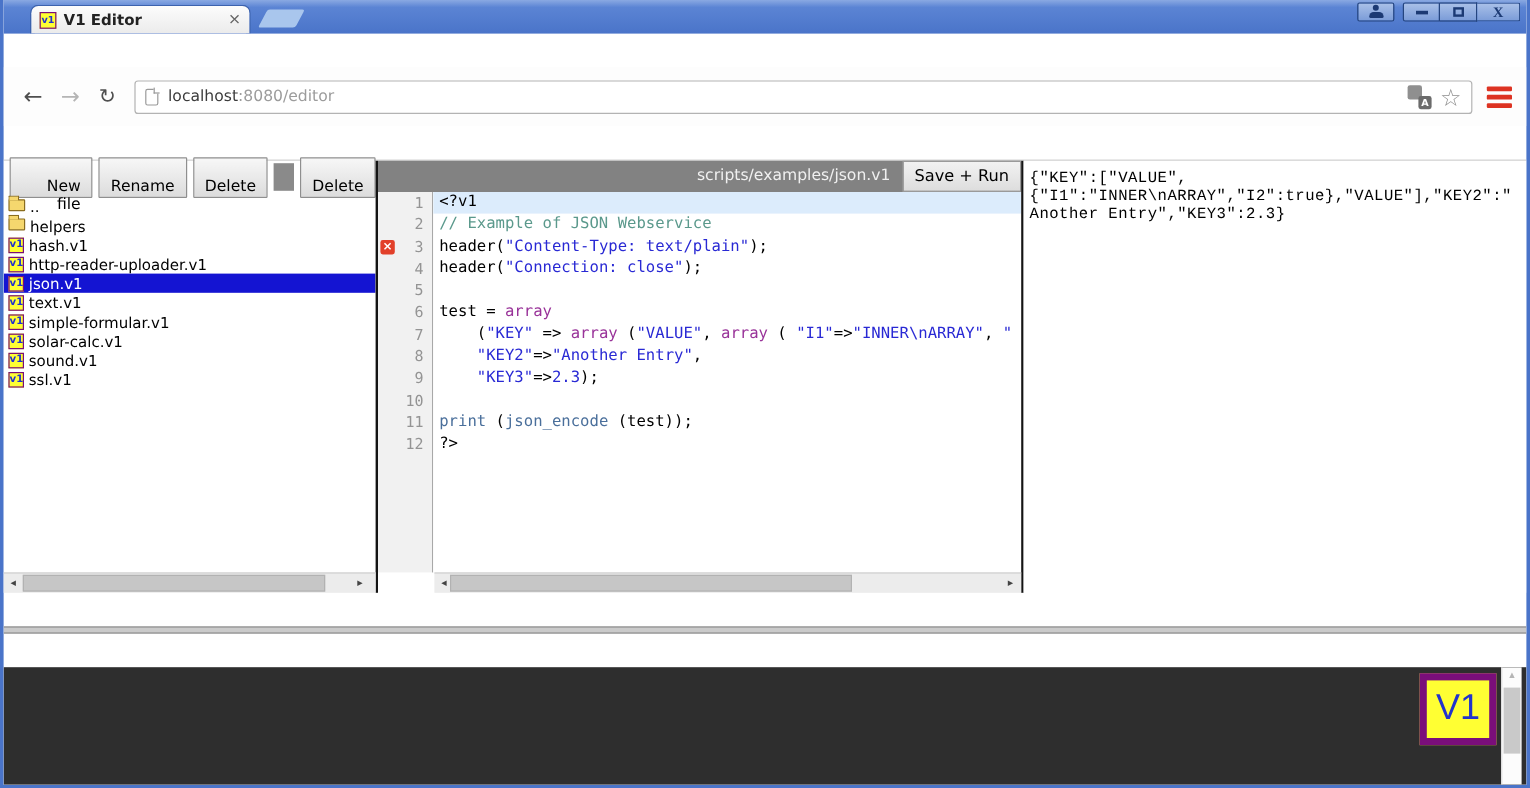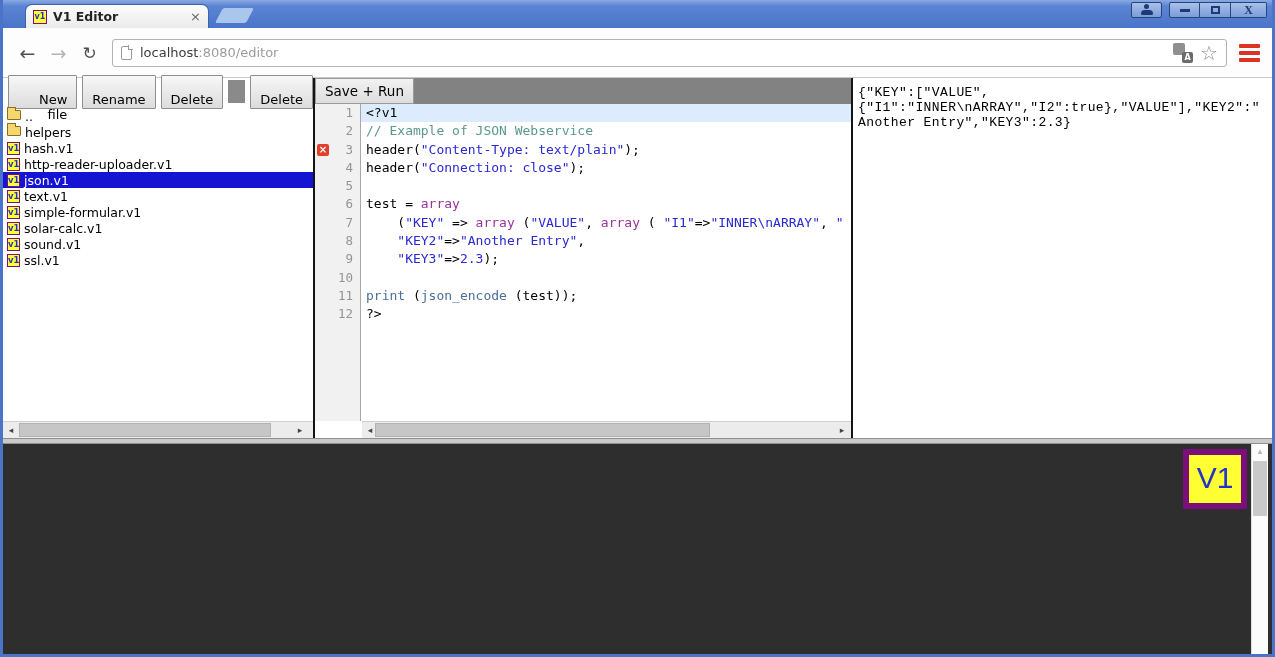--- a/index.html
+++ b/index.html
@@ -4,20 +4,21 @@
 <style>
   * { margin:0; padding:0; box-sizing:border-box; }
   html,body { background:#666; }
   .window{
     width:1275px;height:657px;
     border-left:3px solid var(--titlebar-blue,#4a74c9);
     border-right:3px solid var(--titlebar-blue,#4a74c9);
     border-bottom:3px solid var(--titlebar-blue,#4a74c9);
     display:flex;flex-direction:column;background:#fff;overflow:hidden;
     font-family:"DejaVu Sans",sans-serif;
+    gap:28px;
   }
   
   .titlebar{flex:none;height:28px;position:relative;
     background:linear-gradient(#8aa9e2,#5b84d4 22%,var(--titlebar-blue,#4a74c9));}
   .tab{position:absolute;left:22px;bottom:0;width:184px;height:24px;
     background:linear-gradient(#fcfcfc,#ebebeb);
     border:1px solid #3c62ad;border-bottom:none;border-radius:7px 7px 0 0;
     display:flex;align-items:center;gap:6px;padding:0 7px;}
   .favicon{width:14px;height:14px;flex:none;background:var(--logo-yellow,#ffff33);
     border:1.5px solid var(--logo-purple,#7a0e7a);color:var(--logo-blue,#2233cc);
@@ -238,20 +239,21 @@
         <span class="sarrow" style="left:0">◂</span>
         <span class="sthumb" style="left:16px;width:252px"></span>
         <span class="sarrow" style="right:5px">▸</span>
       </div>
     </div>
 
     <div class="vdiv"></div>
 
     <div class="editor">
       <div class="eheader">
+        <span class="epath">scripts/examples/json.v1</span>
         <button class="saverun">Save + Run</button>
       </div>
       <div class="ebody">
         <div class="gutter">
             <div class="gutter-row"><span>1</span></div>
             <div class="gutter-row"><span>2</span></div>
             <div class="gutter-row"><span class="err-icon">×</span><span>3</span></div>
             <div class="gutter-row"><span>4</span></div>
             <div class="gutter-row"><span>5</span></div>
             <div class="gutter-row"><span>6</span></div>

